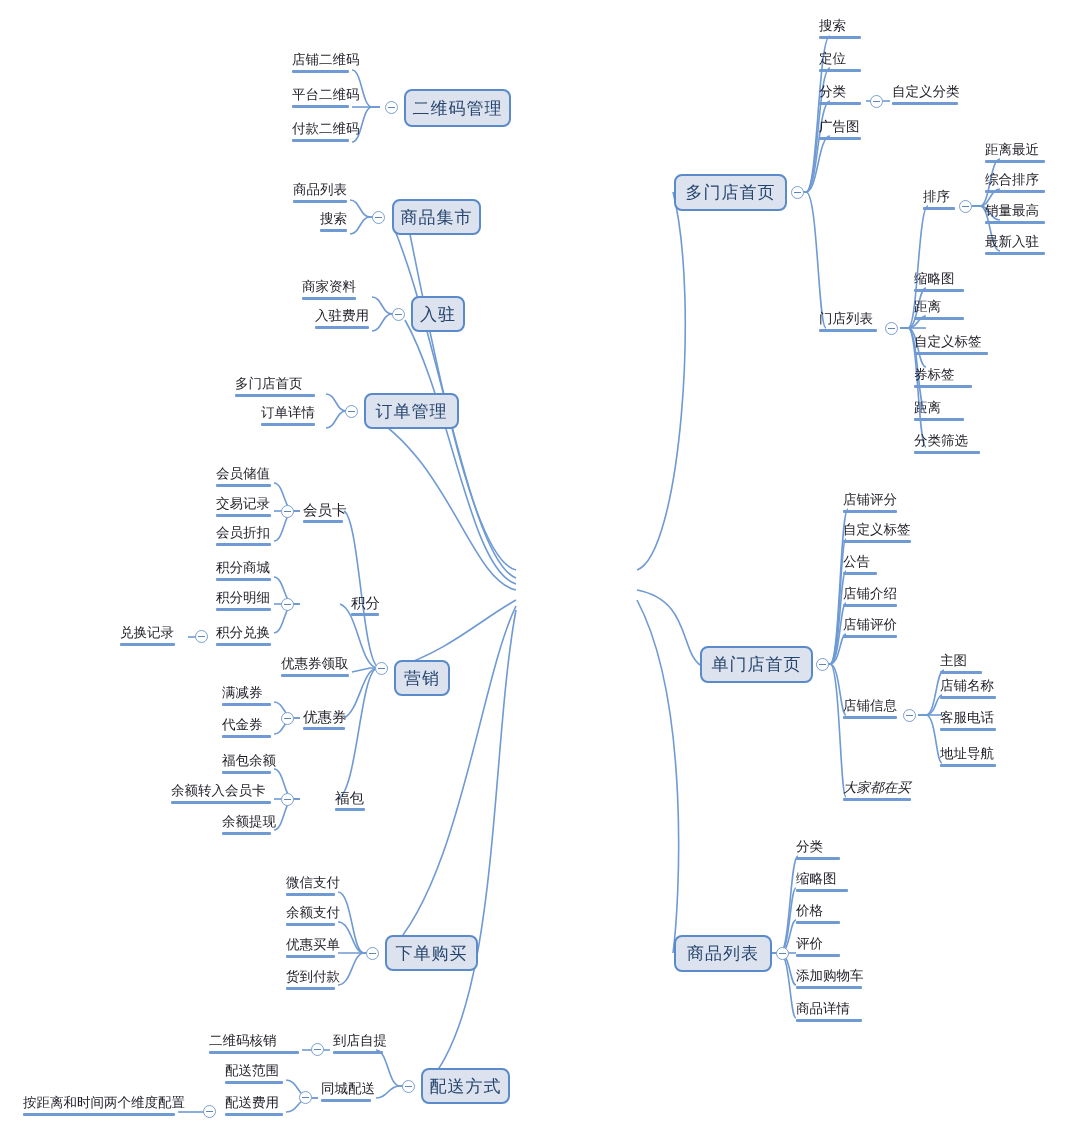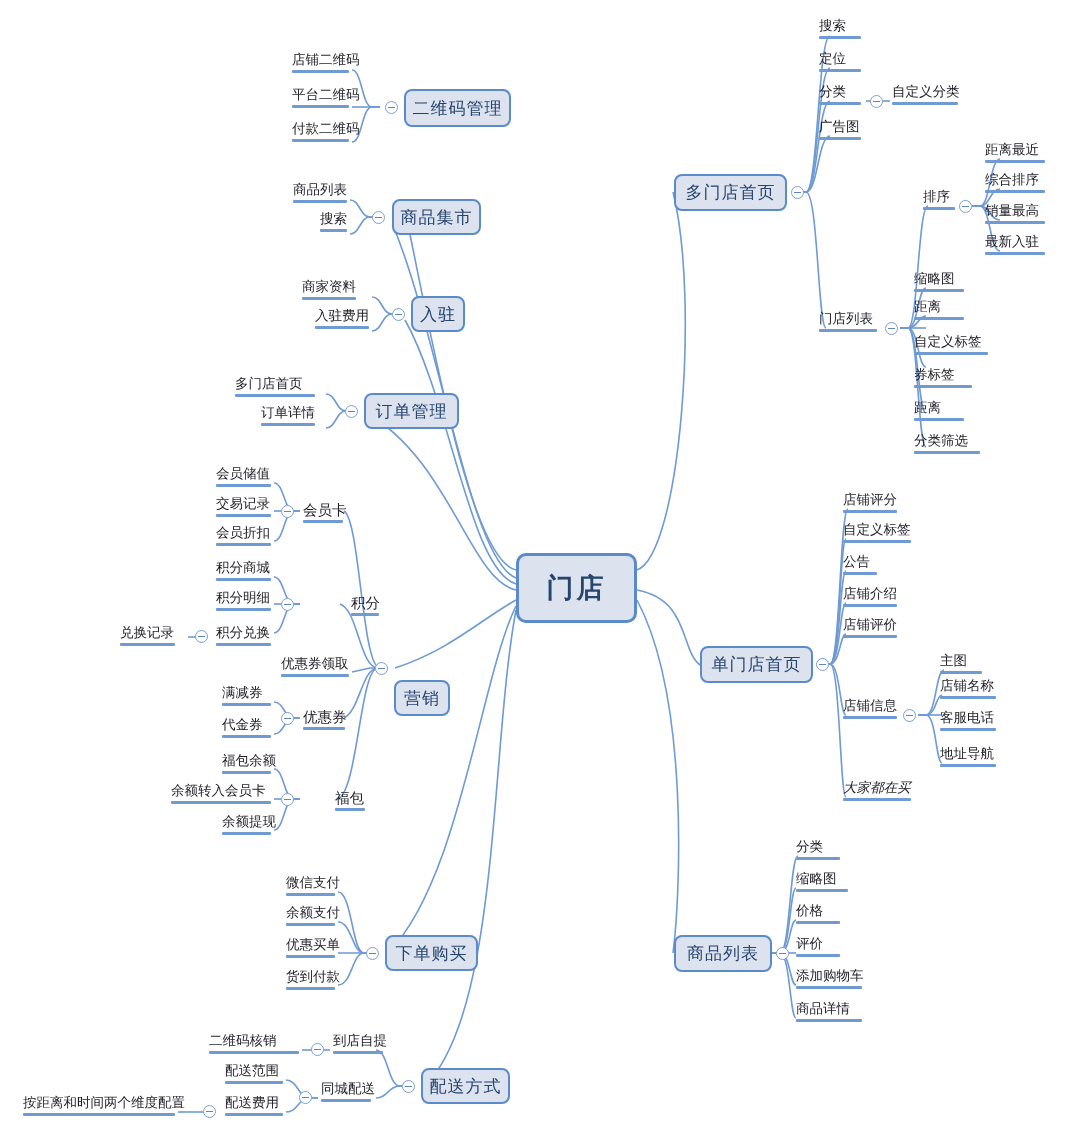--- a/index.html
+++ b/index.html
@@ -138,23 +138,20 @@
 
     <path d="M772 953 L 780 953 C 790 953 790 856 798 856"></path>
     <path d="M772 953 L 780 953 C 790 953 790 888 796 888"></path>
     <path d="M772 953 L 780 953 C 790 953 790 920 796 920"></path>
     <path d="M772 953 L 796 953"></path>
     <path d="M772 953 L 780 953 C 790 953 790 985 796 985"></path>
     <path d="M772 953 L 780 953 C 790 953 790 1018 796 1018"></path>
   </g>
 </svg>
 
-<div class="boxnode root" style="left:516px;top:553px;width:121px;height:70px;">
-  <span>门店</span>
-</div>
 
 <div class="boxnode lvl1" style="left:404px;top:89px;width:107px;height:38px;">
   <span>二维码管理</span>
     </div>
 <div class="toggle" style="left:385px;top:101px;"></div>
 
 <div class="txtnode" style="left:289px;top:52px;width:63px;">
   <span class="lbl">店铺二维码</span>
       <span class="bar"></span>
     </div>
@@ -202,21 +199,21 @@
 
 <div class="txtnode" style="left:232px;top:376px;width:86px;">
   <span class="lbl">多门店首页</span>
       <span class="bar"></span>
     </div>
 <div class="txtnode" style="left:258px;top:405px;width:60px;">
   <span class="lbl">订单详情</span>
       <span class="bar"></span>
     </div>
 
-<div class="boxnode lvl1" style="left:394px;top:680px;width:56px;height:36px;">
+<div class="boxnode lvl1" style="left:394px;top:660px;width:56px;height:36px;">
   <span>营销</span>
     </div>
 <div class="toggle" style="left:375px;top:662px;"></div>
 
 <div class="txtnode big" style="left:300px;top:502px;width:46px;">
   <span class="lbl">会员卡</span>
       <span class="bar"></span>
     </div>
 <div class="toggle" style="left:281px;top:505px;"></div>
 <div class="txtnode" style="left:213px;top:466px;width:61px;">

